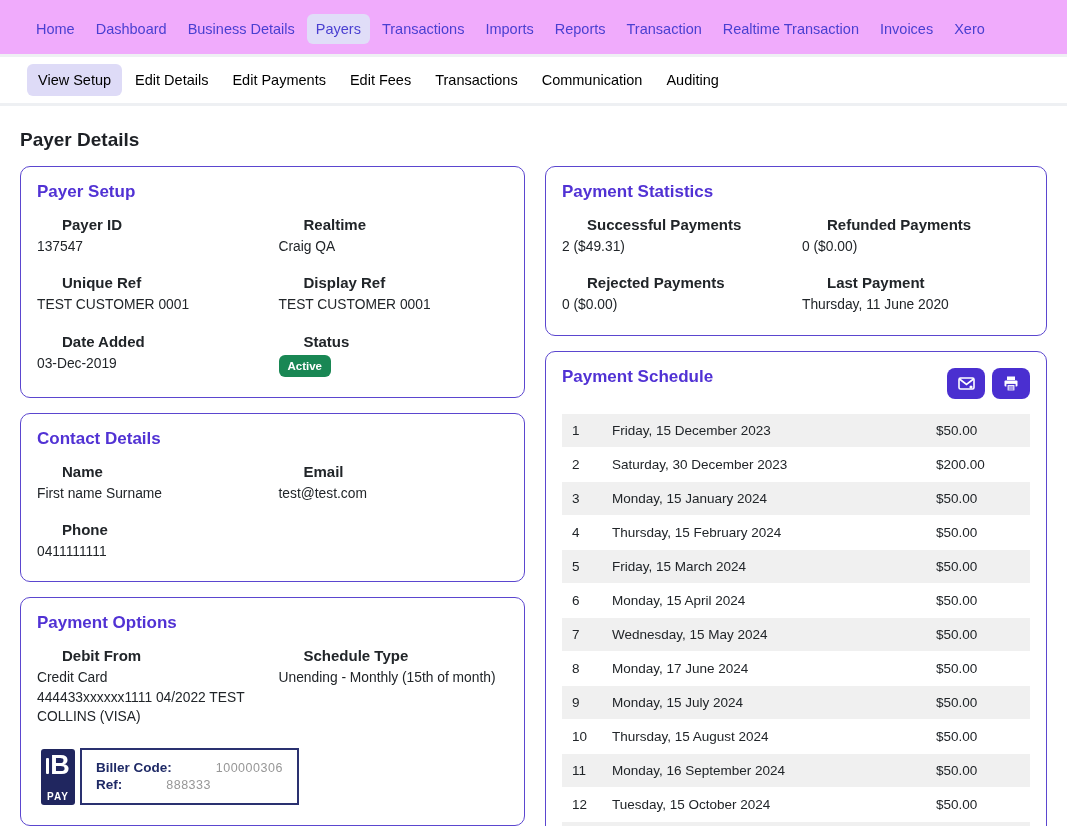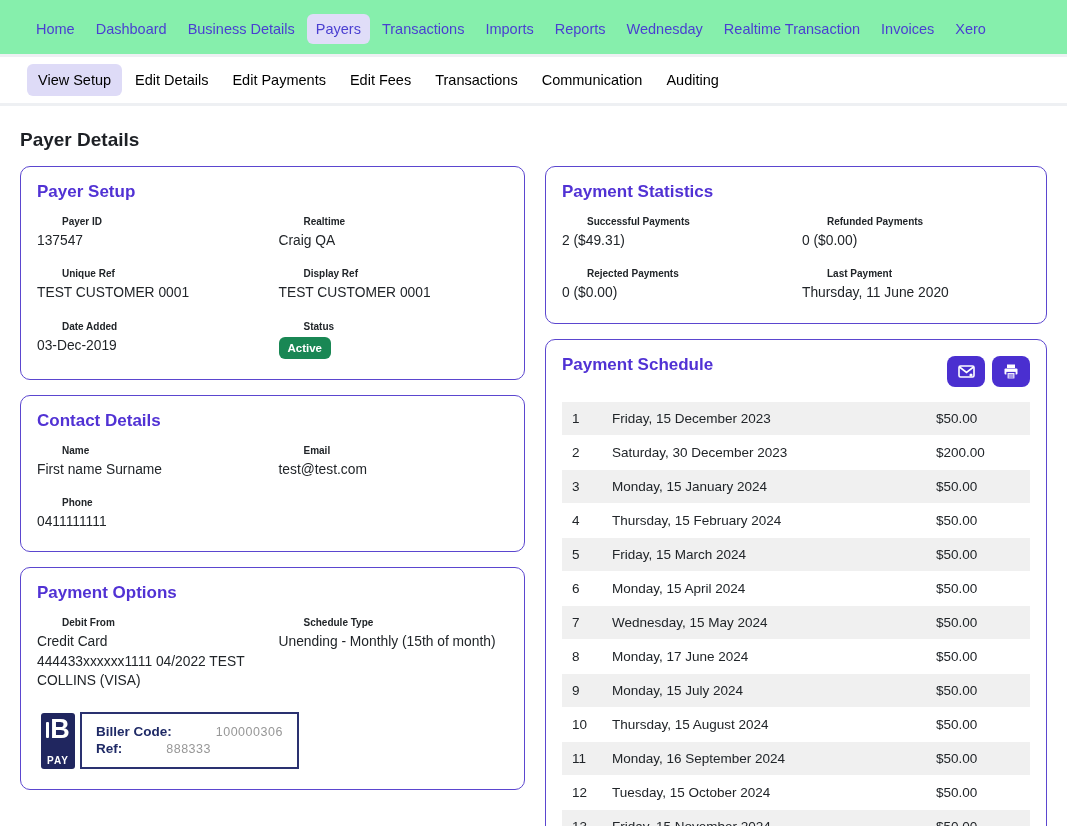--- a/index.html
+++ b/index.html
@@ -1,21 +1,21 @@
 <!DOCTYPE html>
 <html><head>
 <meta charset="utf-8">
 <style>
   * { margin: 0; padding: 0; box-sizing: border-box; }
   html, body { width: 1067px; height: 826px; overflow: hidden; background: #fff;
     font-family: "Liberation Sans", sans-serif; color: #212529; }
 
   
   .topnav { height: 57px; display: flex; align-items: center; padding: 4px 20px 0 27px;
-    background: #86efac; border-bottom: 3px solid #eef0f3; }
+    background: #f0abfc; border-bottom: 3px solid #eef0f3; }
   .nav-item { color: #4a3fd1; font-size: 14.5px; text-decoration: none; padding: 7px 9px;
     margin-right: 3px; border-radius: 6px; cursor: pointer; white-space: nowrap; }
   .nav-item.active { background: #e0ddf8; }
 
   
   .subnav { height: 49px; display: flex; align-items: center; padding: 0 20px 0 27px;
     background: #fff; border-bottom: 3px solid #eef0f3; }
   .subnav-item { color: #000000; font-size: 14.5px; text-decoration: none; padding: 8px 11px;
     margin-right: 2px; border-radius: 6px; cursor: pointer; white-space: nowrap; }
   .subnav-item.active { background: #dedbf7; }
@@ -25,21 +25,21 @@
   .page-title { font-size: 19px; font-weight: 700; margin: 23px 0 15px 0; color: #1d2025; }
   .columns { display: flex; gap: 20px; align-items: flex-start; }
   .col-left { width: 505px; flex: none; }
   .col-right { flex: 1; min-width: 0; }
 
   .card { background: #fff; border: 1px solid #5b46cf; border-radius: 10px;
     padding: 15px 16px 20px 16px; margin-bottom: 15px; }
   .card-title { color: #5132d4; font-size: 17px; font-weight: 700; margin-bottom: 14px; }
 
   .field-grid { display: grid; grid-template-columns: 1fr 1fr; row-gap: 18px; column-gap: 12px; }
-  .field .label { font-weight: 700; font-size: 10px; margin-bottom: 4px; padding-left: 25px; }
+  .field .label { font-weight: 700; font-size: 15px; margin-bottom: 4px; padding-left: 25px; }
   .field .value { font-size: 13.8px; white-space: pre-line; line-height: 1.4; }
   .badge-active { display: inline-block; background: #198754; color: #fff; font-size: 11.5px;
     font-weight: 700; padding: 5px 9px; border-radius: 6px; margin-top: 1px; }
 
   
   .bpay-row { display: flex; align-items: center; margin-top: 22px; margin-left: 4px; }
   .bpay-logo { width: 34px; height: 56px; background: #20265f; border-radius: 3px;
     display: flex; flex-direction: column; align-items: center; justify-content: center;
     color: #fff; flex: none; }
   .bpay-mark { display: flex; align-items: flex-start; line-height: 1; }
@@ -67,21 +67,21 @@
 <body>
 
 <nav class="topnav">
     <a class="nav-item">Home</a>
     <a class="nav-item">Dashboard</a>
     <a class="nav-item">Business Details</a>
     <a class="nav-item active">Payers</a>
     <a class="nav-item">Transactions</a>
     <a class="nav-item">Imports</a>
     <a class="nav-item">Reports</a>
-    <a class="nav-item">Wednesday</a>
+    <a class="nav-item">Transaction</a>
     <a class="nav-item">Realtime Transaction</a>
     <a class="nav-item">Invoices</a>
     <a class="nav-item">Xero</a>
   </nav>
 <nav class="subnav">
     <a class="subnav-item active">View Setup</a>
     <a class="subnav-item">Edit Details</a>
     <a class="subnav-item">Edit Payments</a>
     <a class="subnav-item">Edit Fees</a>
     <a class="subnav-item">Transactions</a>

